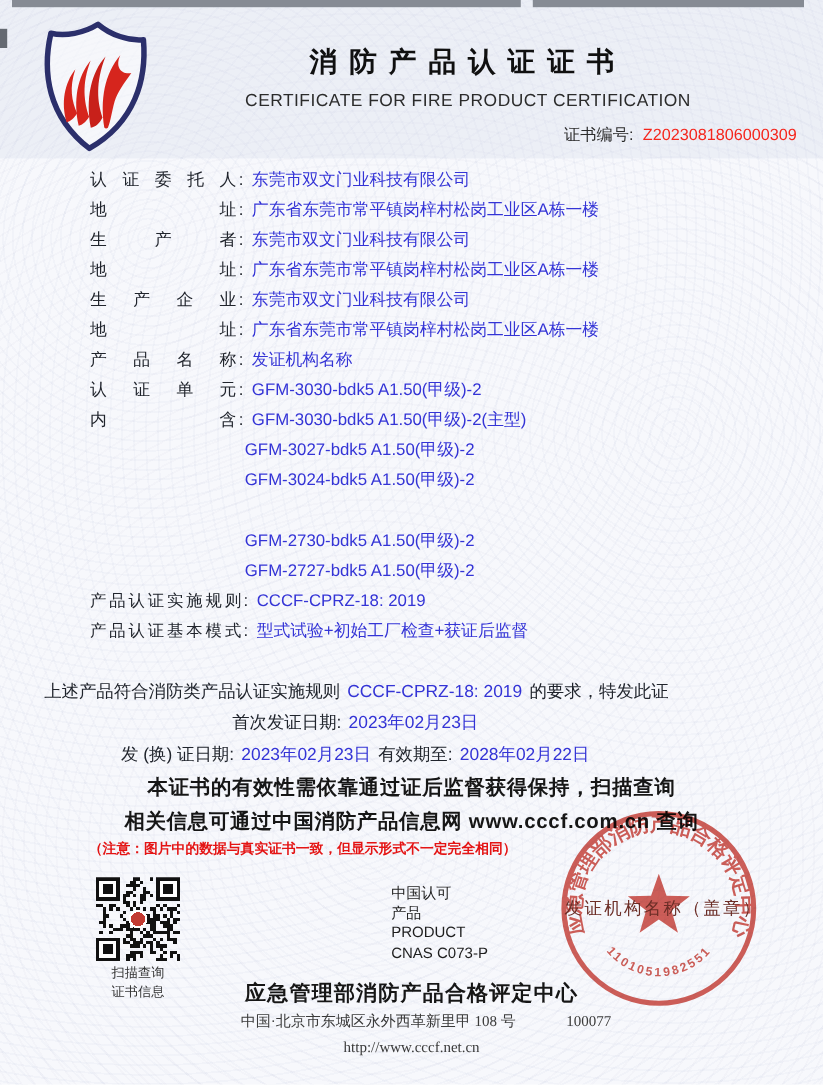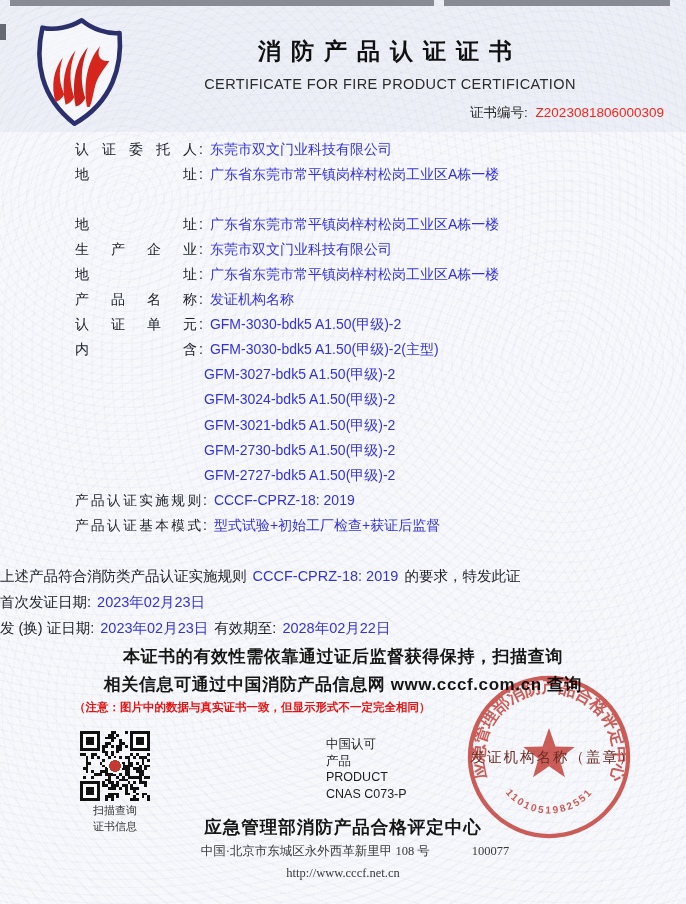--- a/index.html
+++ b/index.html
@@ -24,21 +24,21 @@
   .subtitle{left:140px;top:76px;width:500px;text-align:center;font-size:14.5px;color:#2b2b2b;letter-spacing:0.4px;}
   .certno{right:22px;top:104px;font-size:13.5px;color:#2b2b2b;}
   .certno .num{color:#f5261d;margin-left:4px;}
 
   .irow{left:75px;font-size:14px;white-space:nowrap;}
   .lbl{display:inline-block;width:122px;text-align:justify;text-align-last:justify;color:#20242c;vertical-align:baseline;}
   .rlbl{display:inline-block;width:126px;font-size:13.6px;text-align:justify;text-align-last:justify;color:#20242c;}
   .colon{color:#20242c;margin:0 7px 0 2px;}
   .val{color:#3434d6;}
   .model{left:204px;font-size:14px;color:#3434d6;white-space:nowrap;}
-  .center-line{left:0;width:594px;text-align:left;font-size:14.5px;color:#20242c;white-space:nowrap;}
+  .center-line{left:0;width:594px;text-align:center;font-size:14.5px;color:#20242c;white-space:nowrap;}
   .center-line .val{margin:0 2px;}
   .notice{left:0;width:686px;text-align:center;font-size:17px;font-weight:600;color:#161616;letter-spacing:0.6px;white-space:nowrap;}
   .rednote{left:74px;font-size:11.5px;font-weight:bold;color:#e41414;white-space:nowrap;}
 
   .qr{left:80px;top:731px;width:70px;height:70px;}
   .qr-cap{left:68px;width:94px;text-align:center;font-size:11px;color:#333;}
   .cnas-svg{left:170px;top:733px;}
   .cnas-text{left:326px;top:736px;font-size:12.5px;line-height:16.5px;color:#1e1e1e;}
   .stamp{left:464px;top:672px;width:170px;height:170px;mix-blend-mode:multiply;}
   .stamp-overlay{left:442px;top:748px;width:222px;text-align:center;font-size:14.5px;color:#6b2d26;
@@ -79,20 +79,23 @@
     <span>证书编号:</span>
     <span class="num">Z2023081806000309</span>
   </div>
 
   <div class="abs irow" style="top:141px">
     <span class="lbl">认证委托人</span><span class="colon">:</span><span class="val">东莞市双文门业科技有限公司</span>
   </div>
   <div class="abs irow" style="top:166px">
     <span class="lbl">地址</span><span class="colon">:</span><span class="val">广东省东莞市常平镇岗梓村松岗工业区A栋一楼</span>
   </div>
+  <div class="abs irow" style="top:191px">
+    <span class="lbl">生产者</span><span class="colon">:</span><span class="val">东莞市双文门业科技有限公司</span>
+  </div>
   <div class="abs irow" style="top:216px">
     <span class="lbl">地址</span><span class="colon">:</span><span class="val">广东省东莞市常平镇岗梓村松岗工业区A栋一楼</span>
   </div>
   <div class="abs irow" style="top:241px">
     <span class="lbl">生产企业</span><span class="colon">:</span><span class="val">东莞市双文门业科技有限公司</span>
   </div>
   <div class="abs irow" style="top:266px">
     <span class="lbl">地址</span><span class="colon">:</span><span class="val">广东省东莞市常平镇岗梓村松岗工业区A栋一楼</span>
   </div>
   <div class="abs irow" style="top:291px">
@@ -100,21 +103,20 @@
   </div>
   <div class="abs irow" style="top:316px">
     <span class="lbl">认证单元</span><span class="colon">:</span><span class="val">GFM-3030-bdk5 A1.50(甲级)-2</span>
   </div>
   <div class="abs irow" style="top:341px">
     <span class="lbl">内含</span><span class="colon">:</span><span class="val">GFM-3030-bdk5 A1.50(甲级)-2(主型)</span>
   </div>
 
   <div class="abs model" style="top:366px">GFM-3027-bdk5 A1.50(甲级)-2</div>
   <div class="abs model" style="top:391px">GFM-3024-bdk5 A1.50(甲级)-2</div>
-  <div class="abs model" style="top:417px">GFM-3021-bdk5 A1.50(甲级)-2</div>
   <div class="abs model" style="top:442px">GFM-2730-bdk5 A1.50(甲级)-2</div>
   <div class="abs model" style="top:467px">GFM-2727-bdk5 A1.50(甲级)-2</div>
 
   <div class="abs irow" style="top:492px">
     <span class="rlbl">产品认证实施规则</span><span class="colon">:</span><span class="val">CCCF-CPRZ-18: 2019</span>
   </div>
   <div class="abs irow" style="top:517px">
     <span class="rlbl">产品认证基本模式</span><span class="colon">:</span><span class="val">型式试验+初始工厂检查+获证后监督</span>
   </div>
 

